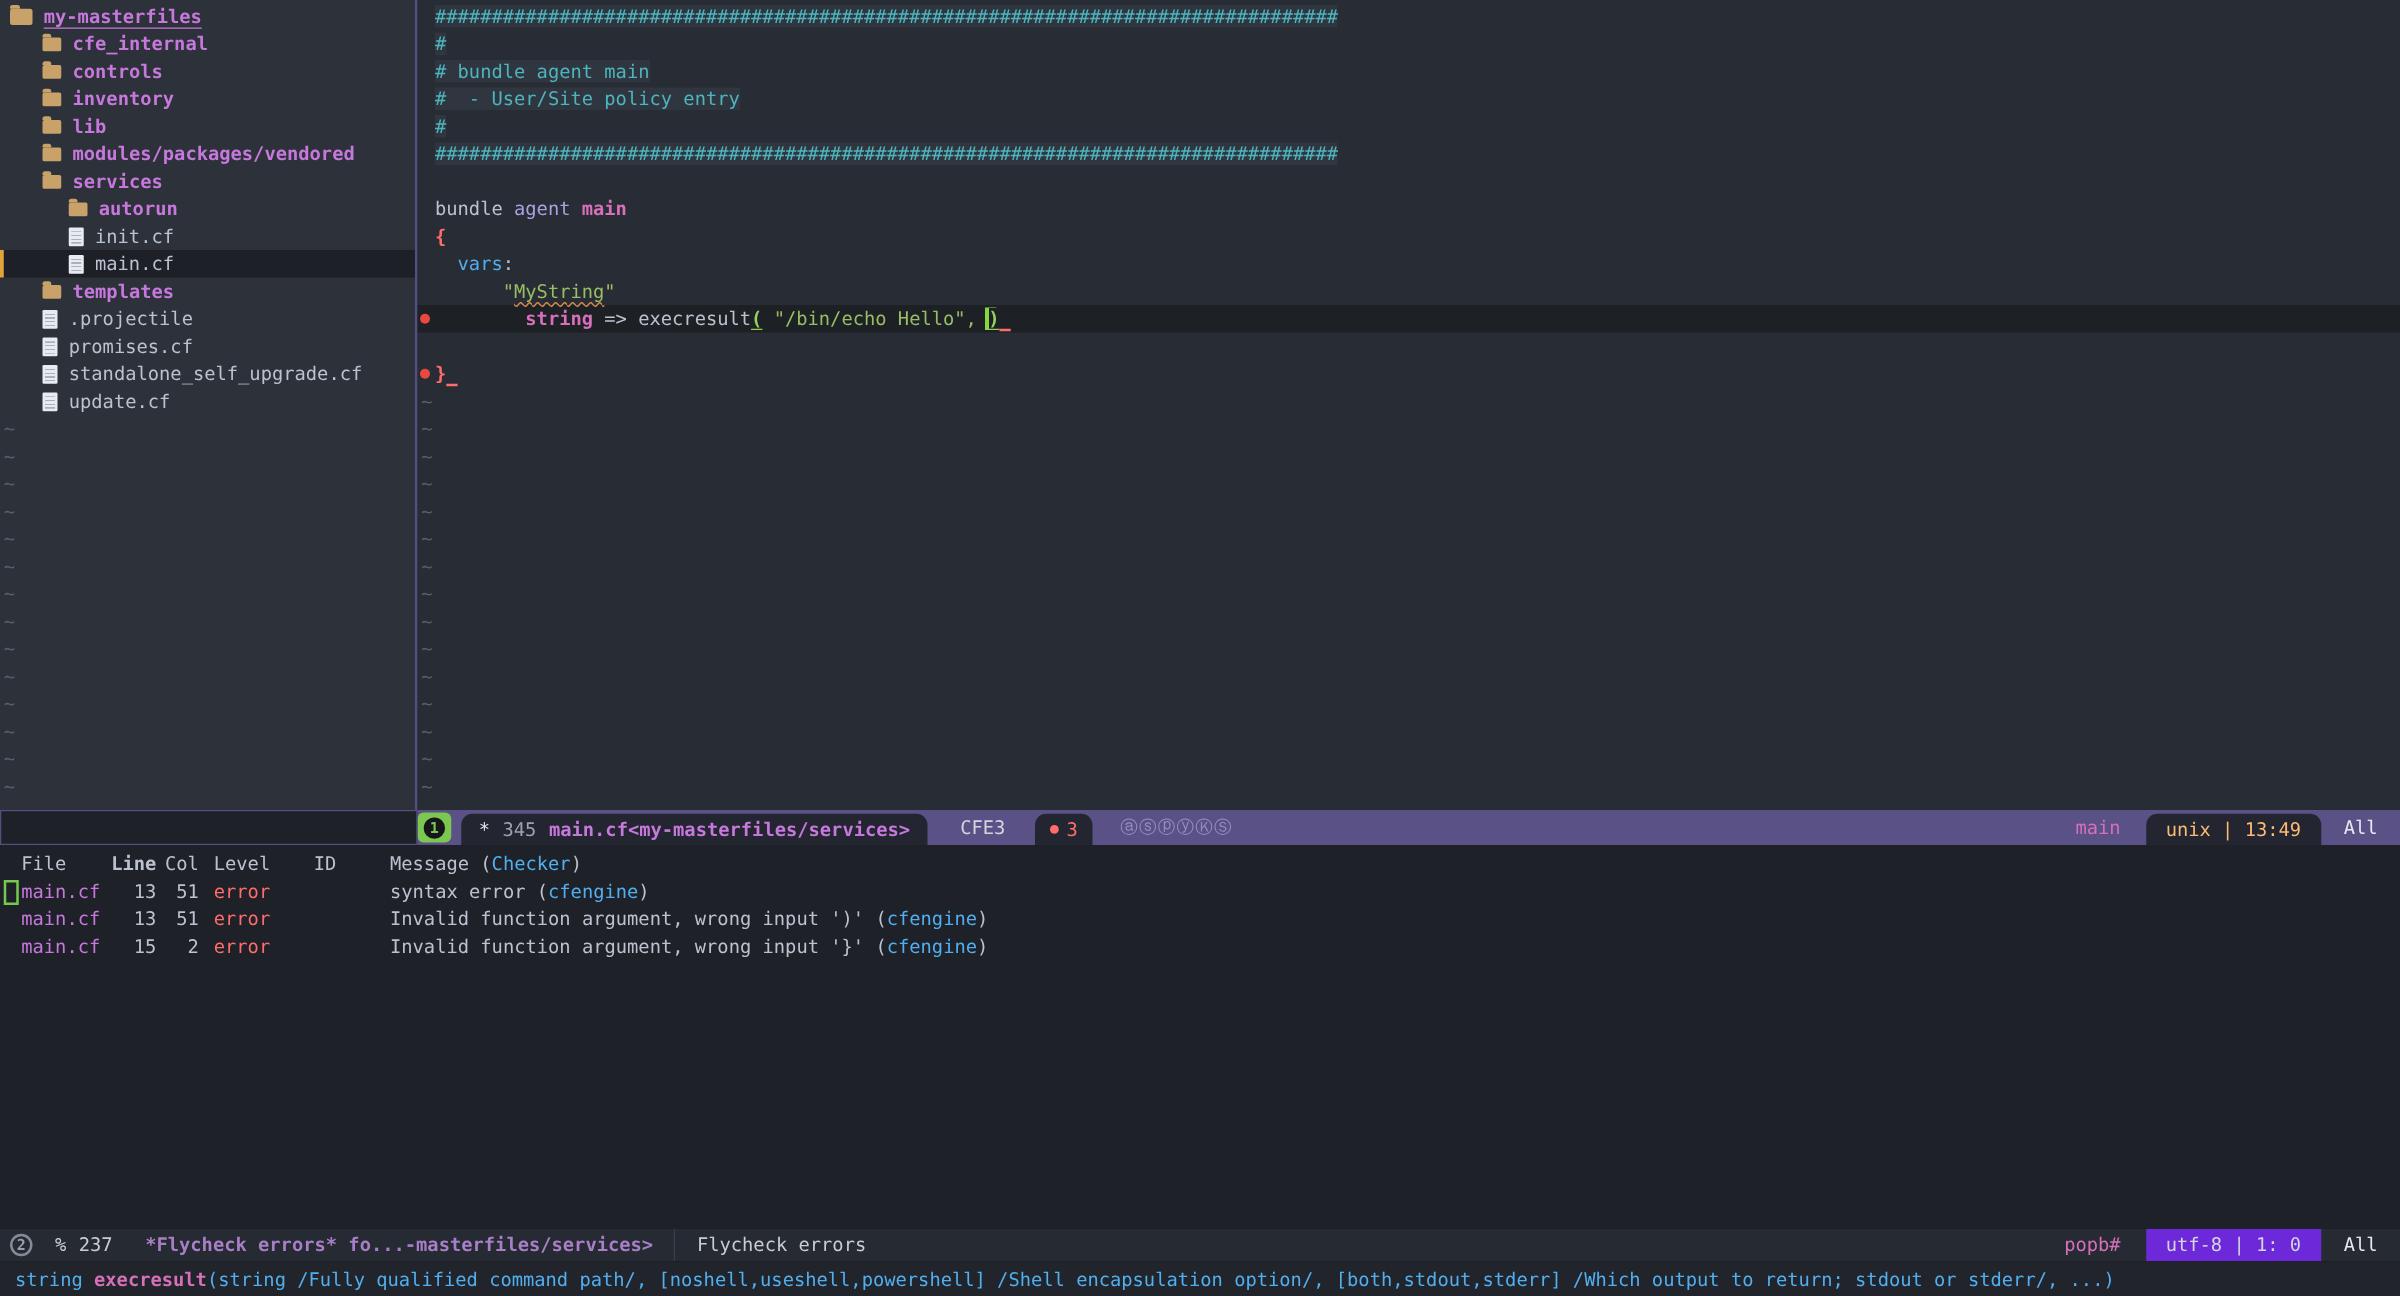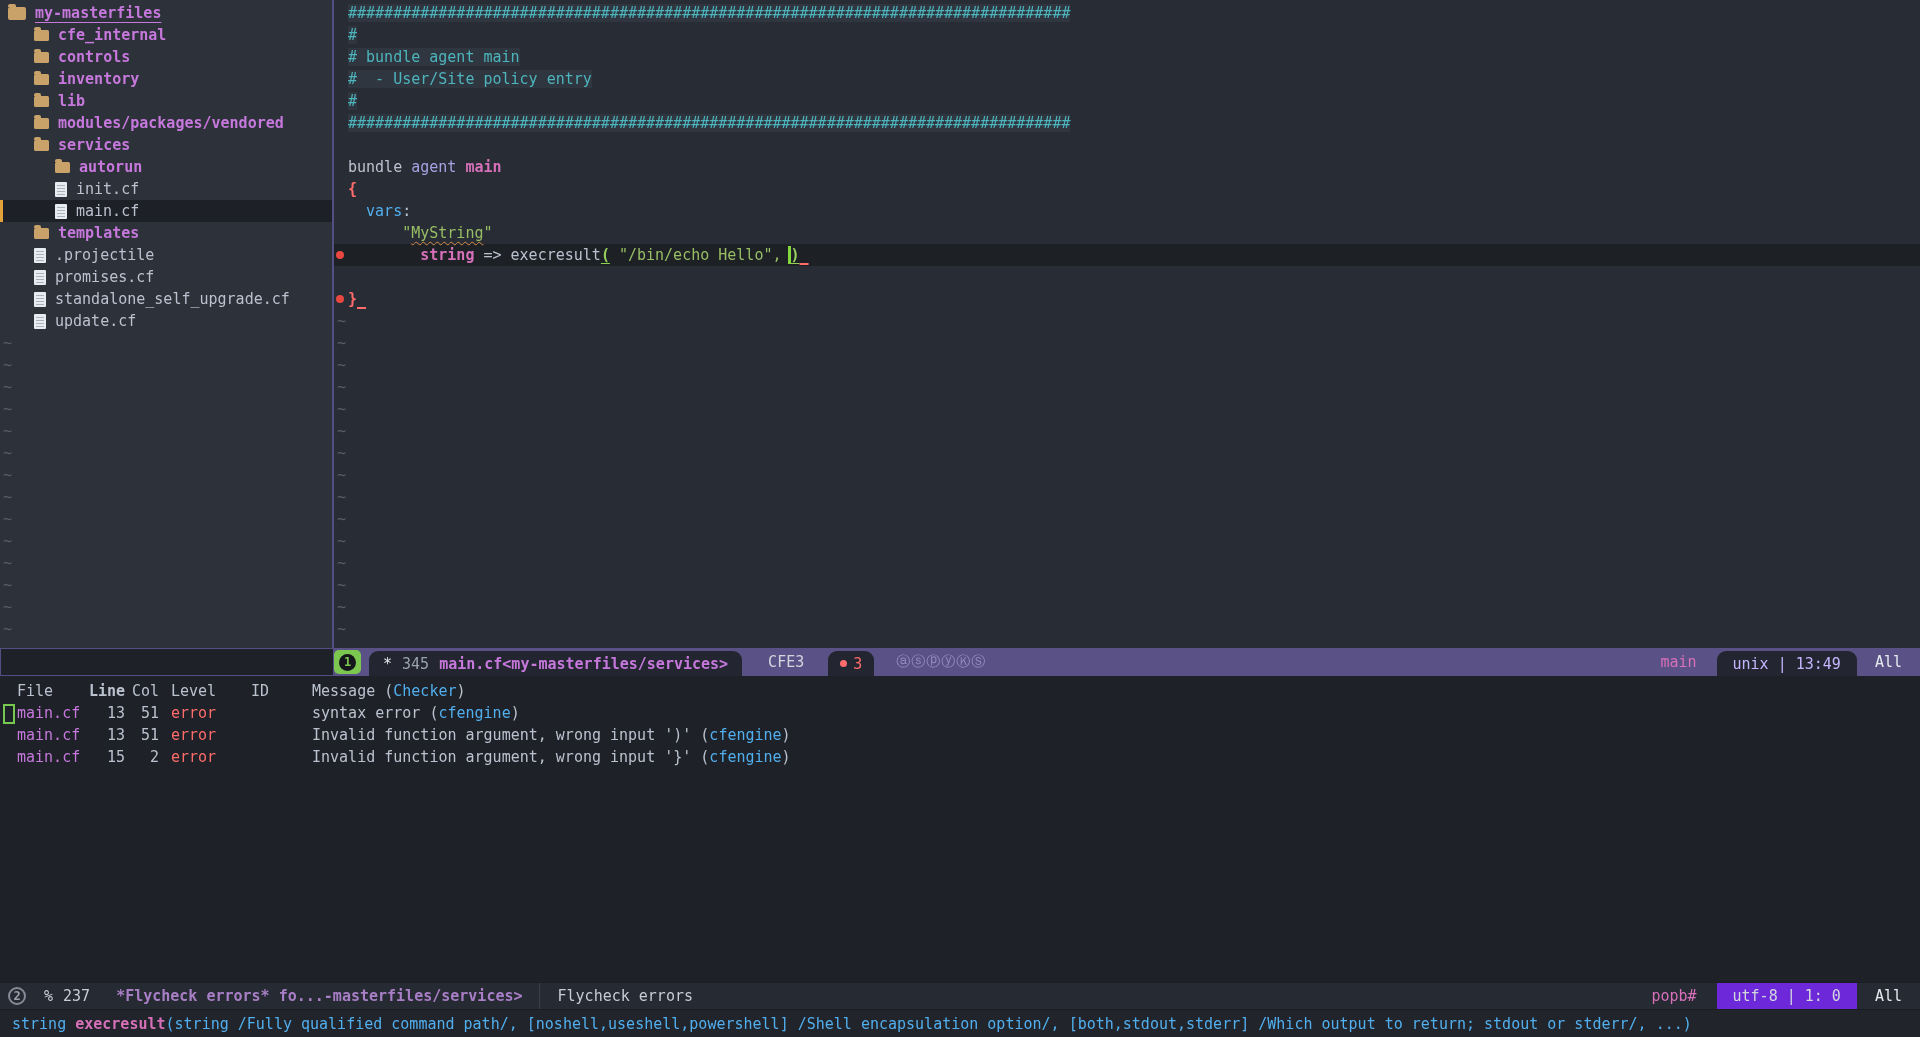--- a/index.html
+++ b/index.html
@@ -75,21 +75,21 @@
   .ml-mod{color:#e6e9ee}
   .ml-size{color:var(--dim);margin:0 10px}
   .ml-buf{color:var(--purple);font-weight:bold}
   .ml-mode{margin-left:26px;color:#d3d5de}
   .err-chip{margin-left:24px;gap:6px;padding:0 12px}
   .err-dot{width:7px;height:7px;border-radius:50%;background:var(--red)}
   .errn{color:var(--red)}
   .ml-minor{margin-left:22px;color:#968fc0;font-family:"DejaVu Sans",sans-serif;letter-spacing:1px;font-size:14px}
   .ml-spacer{flex:1}
   .ml-state{color:var(--pink);margin-right:20px}
-  .enc-chip{padding:0 16px;color:#c4b5fd}
+  .enc-chip{padding:0 16px;color:#fdba74}
   .ml-pos{margin:0 18px;color:#e6e9ee}
 
   
   .panel{height:302px;flex:none;background:var(--bg_panel);padding-top:4px;overflow:hidden}
   .fc-head,.fc-row{height:22px;display:flex;align-items:center;position:relative;white-space:pre}
   .c-file{margin-left:17px;width:72px;flex:none;color:var(--purple)}
   .fc-head .c-file{color:var(--fg)}
   .c-line{width:36px;flex:none;text-align:right}
   .fc-head .c-line{font-weight:bold}
   .c-col{width:27px;flex:none;margin-left:7px;text-align:right}

